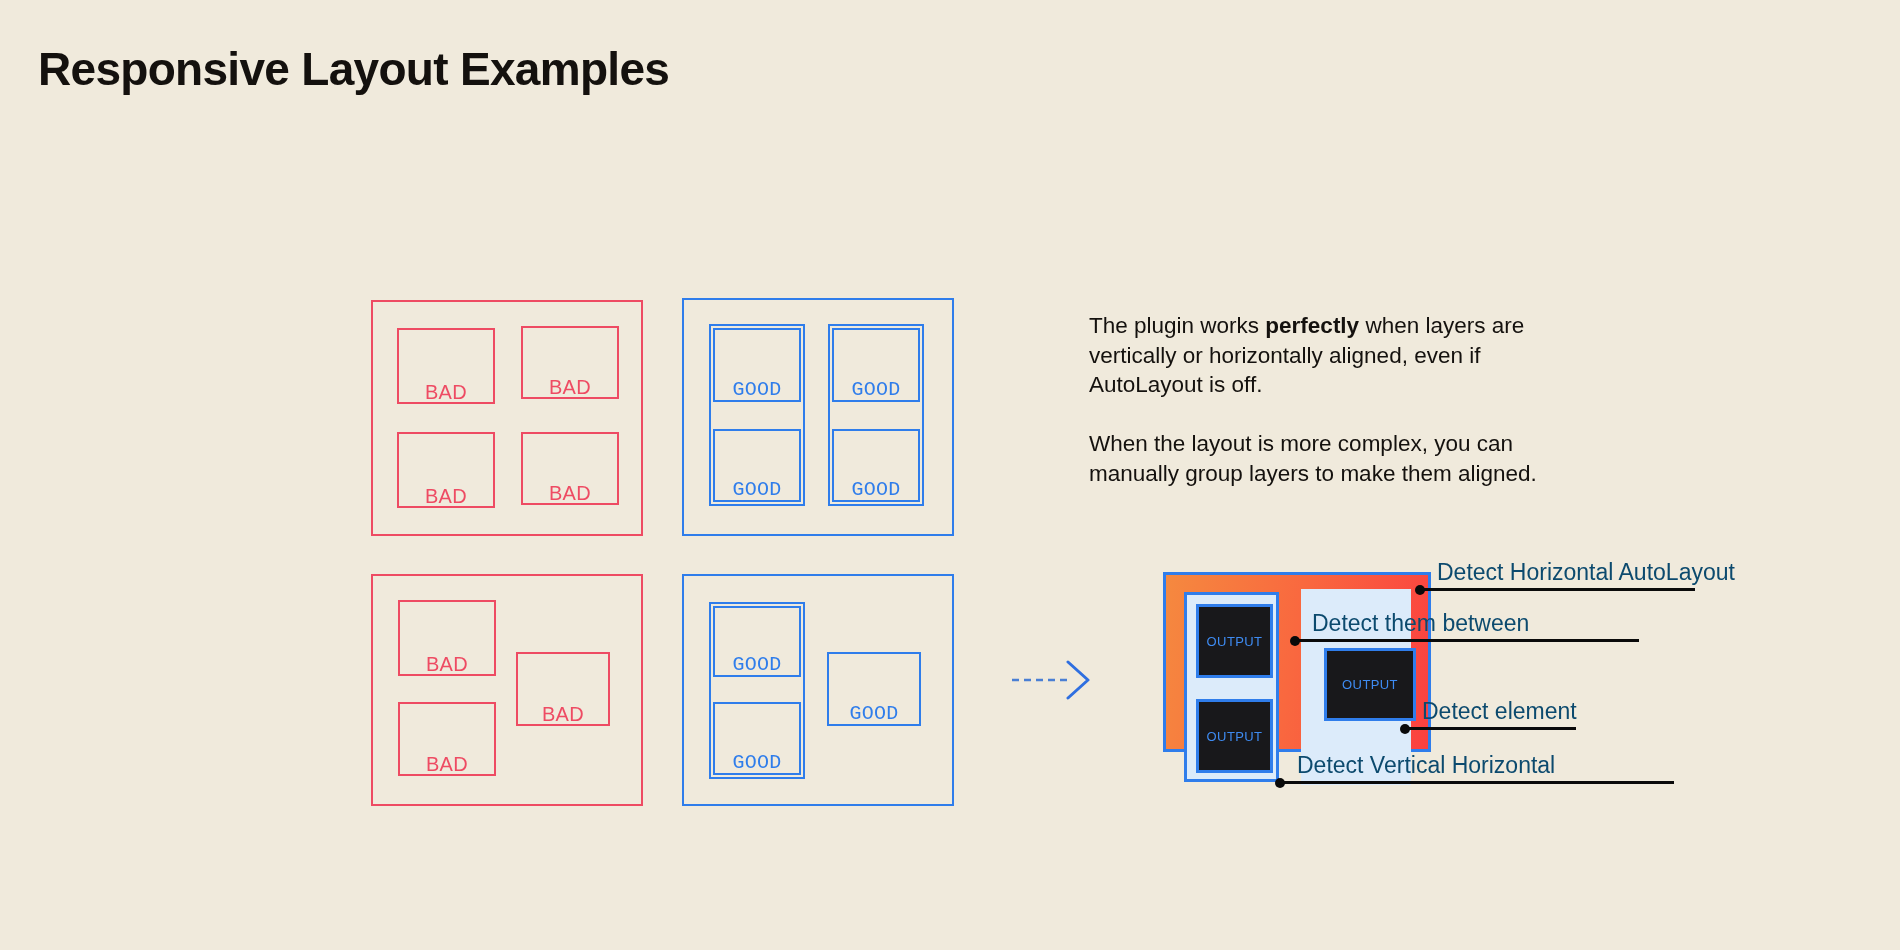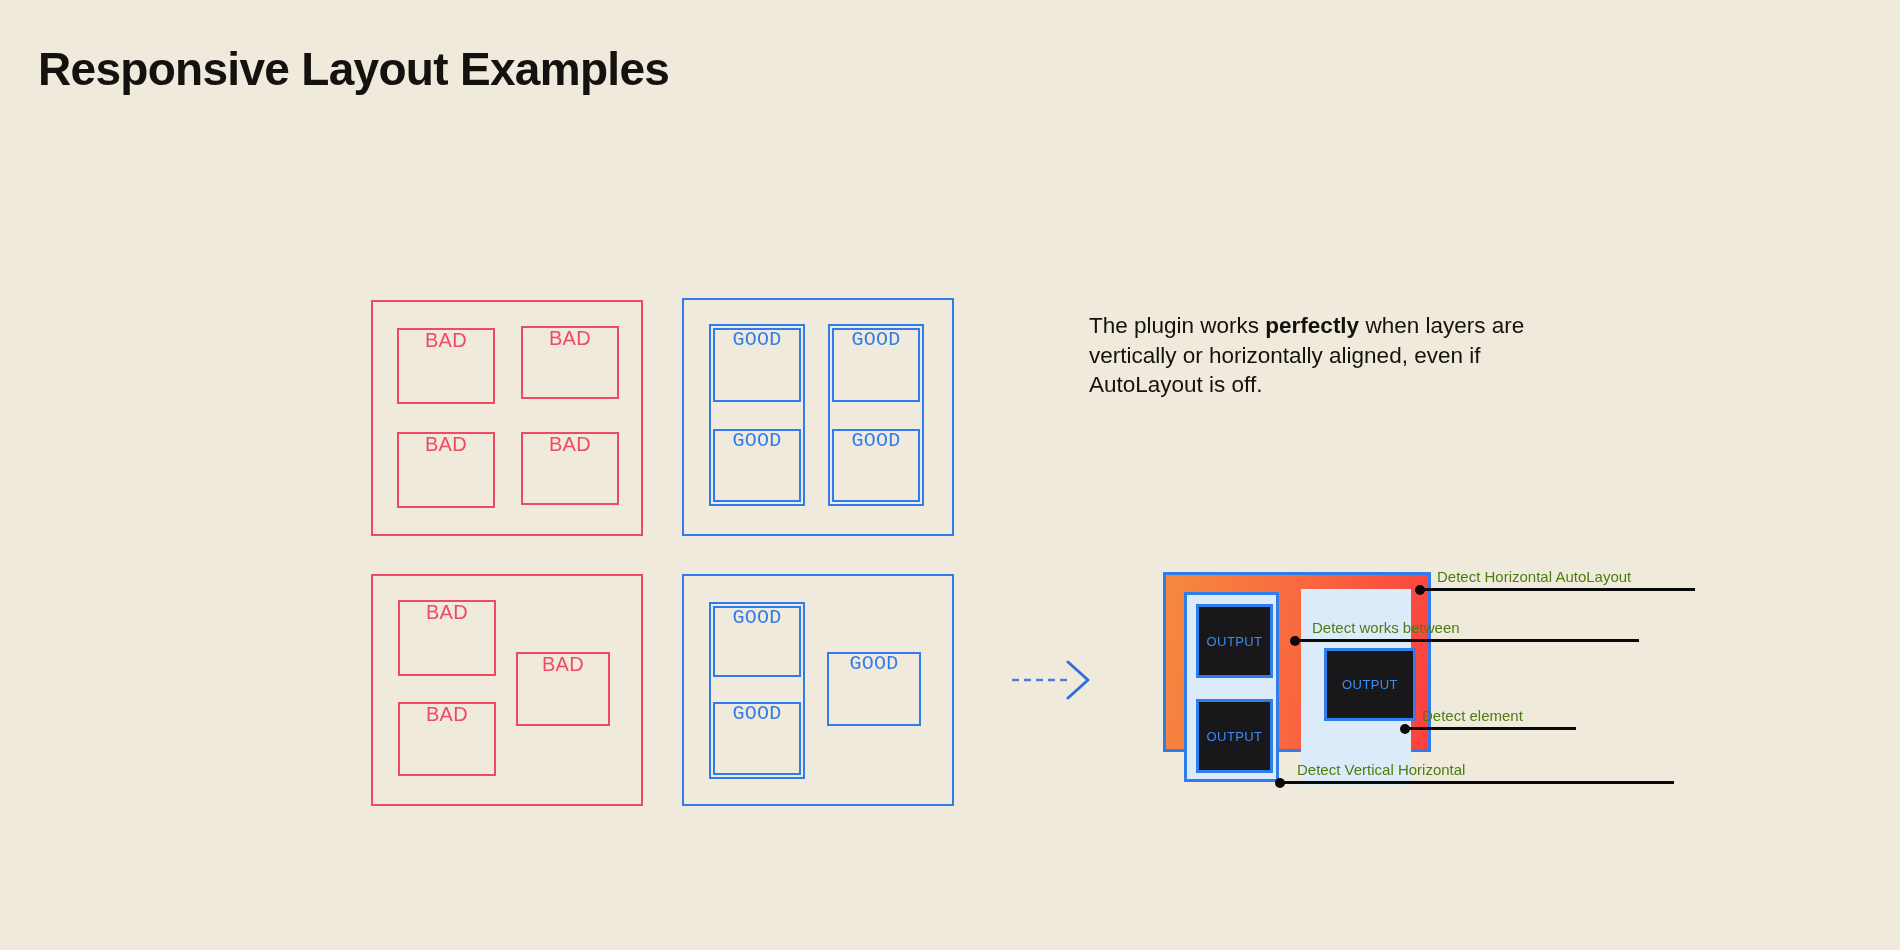--- a/index.html
+++ b/index.html
@@ -34,21 +34,21 @@
     background: transparent;
   }
   .frame-bad  { border: 2px solid #EE4B63; }
   .frame-good { border: 2px solid #2F7DEB; }
 
   
   .cell {
     position: absolute;
     box-sizing: border-box;
     display: flex;
-    align-items: flex-start;
+    align-items: flex-end;
     justify-content: center;
   }
   .cell-bad {
     border: 2px solid #EE4B63;
     color: #EE4B63;
   }
   .cell-good {
     border: 2px solid #2F7DEB;
     color: #2F7DEB;
     font-family: Liberation Mono, monospace;
@@ -142,22 +142,22 @@
 
   
   .callout {
     position: absolute;
     height: 0;
   }
   .callout-label {
     position: absolute;
     bottom: 4px;
     left: 18px;
-    font-size: 15px;
-    color: #4d7c0f;
+    font-size: 23px;
+    color: #0c4a6e;
     white-space: nowrap;
     line-height: 1;
   }
   .callout-line {
     position: absolute;
     left: 0;
     top: 0;
     height: 3px;
     background: #0A0A0A;
   }
@@ -237,20 +237,21 @@
 
 <div id="flow-arrow">
   <svg width="82" height="40" viewBox="0 0 82 40">
     <line x1="0" y1="20" x2="58" y2="20" stroke="#4A7FD4" stroke-width="2.5" stroke-dasharray="7 5"></line>
     <polyline points="56,2 76,20 56,38" fill="none" stroke="#2F6FE0" stroke-width="3" stroke-linecap="round" stroke-linejoin="round"></polyline>
   </svg>
 </div>
 
 <div id="description">
   <p><span>The plugin works </span><b>perfectly</b><span> when layers are vertically or horizontally aligned, even if AutoLayout is off.</span></p>
+  <p>When the layout is more complex, you can manually group layers to make them aligned.</p>
 </div>
 
 <div id="output-diagram">
   <div id="out-panel-right"></div>
 
   <div id="out-group-left">
     <div class="out-box" id="out-box-1">
       <span class="out-box-label">OUTPUT</span>
     </div>
     <div class="out-box" id="out-box-2">
@@ -265,21 +266,21 @@
 
 <div class="callout" style="left:1419px; top:588px; width:276px;">
   <div class="callout-line" style="width:276px;"></div>
   <div class="callout-dot"></div>
   <div class="callout-label">Detect Horizontal AutoLayout</div>
 </div>
 
 <div class="callout" style="left:1294px; top:639px; width:345px;">
   <div class="callout-line" style="width:345px;"></div>
   <div class="callout-dot"></div>
-  <div class="callout-label">Detect works between</div>
+  <div class="callout-label">Detect them between</div>
 </div>
 
 <div class="callout" style="left:1404px; top:727px; width:172px;">
   <div class="callout-line" style="width:172px;"></div>
   <div class="callout-dot"></div>
   <div class="callout-label">Detect element</div>
 </div>
 
 <div class="callout" style="left:1279px; top:781px; width:395px;">
   <div class="callout-line" style="width:395px;"></div>

